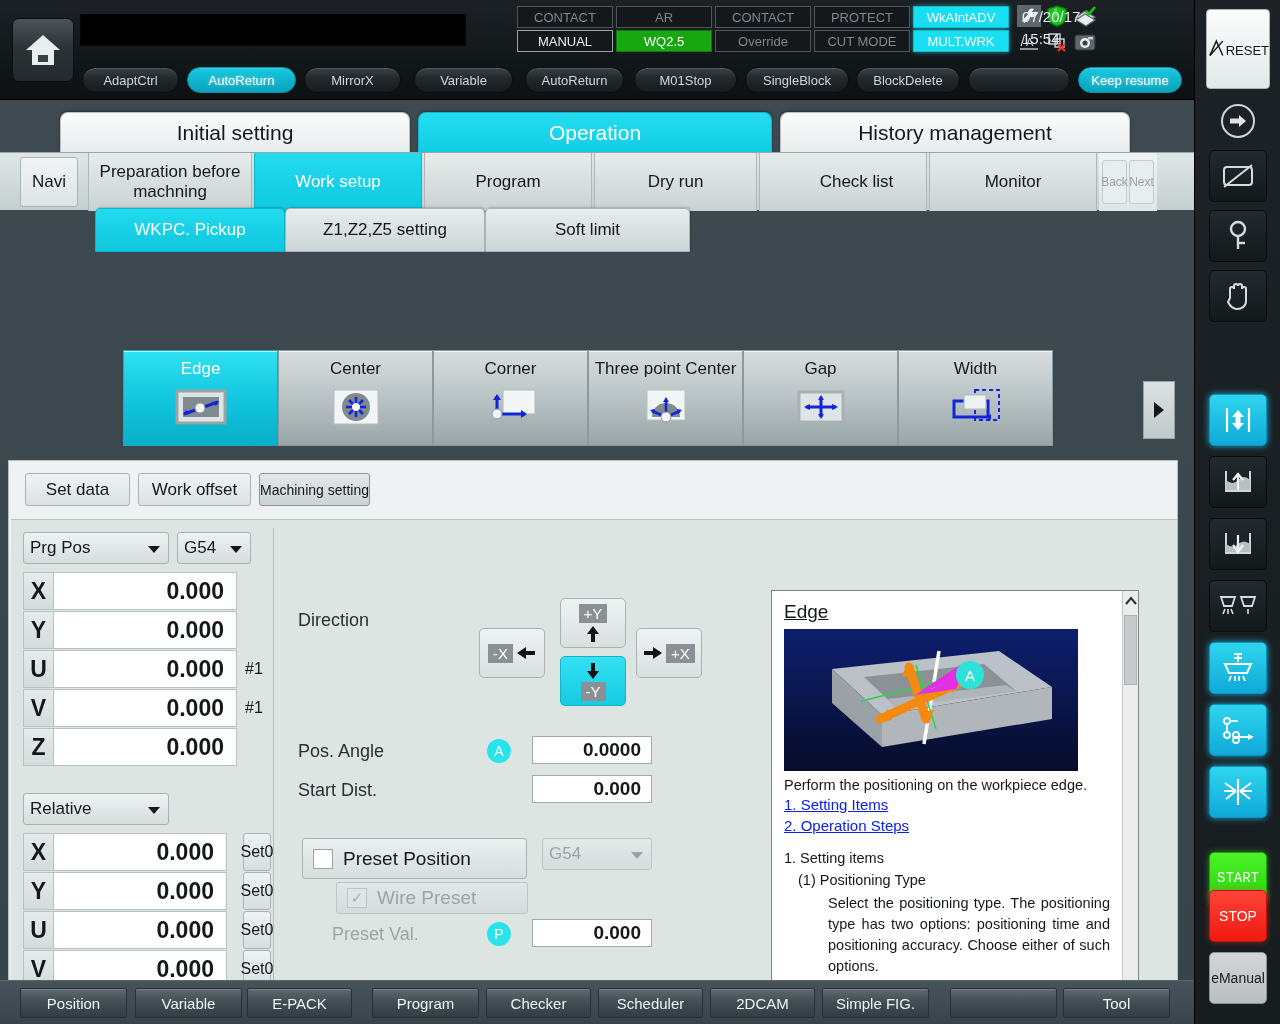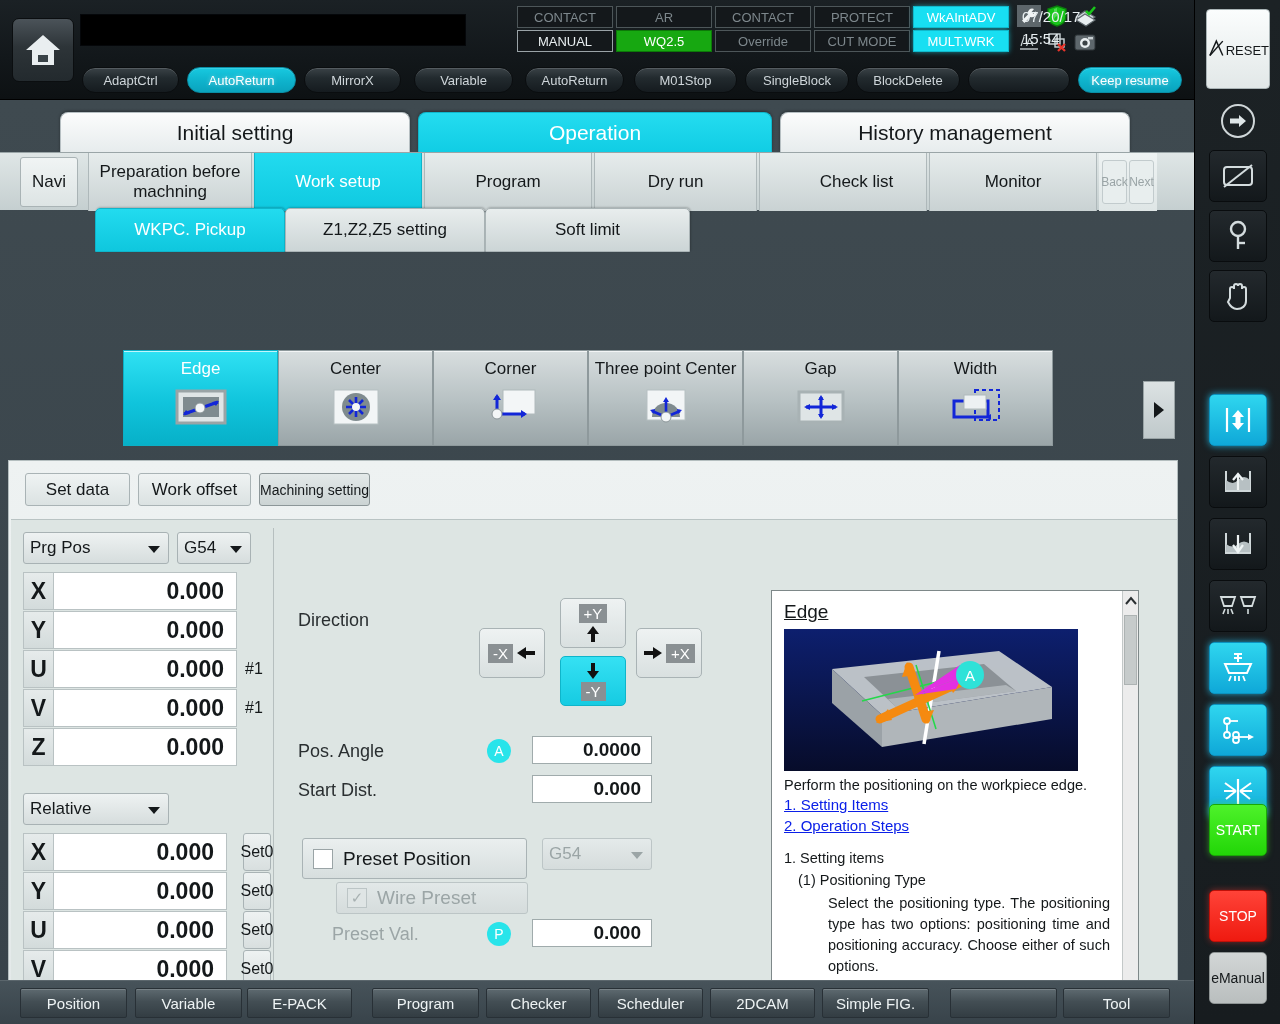--- a/index.html
+++ b/index.html
@@ -902,21 +902,21 @@
         <path d="M33 22 l-6 -3 v6 Z" fill="#ffffff"></path>
       </svg>
     </div>
     <div class="rbtn lit" style="top:766px;">
       <svg width="34" height="30" viewBox="0 0 34 30">
         <path d="M17 2 v26" stroke="#ffffff" stroke-width="2.2"></path>
         <path d="M15 14 L4 6 M15 14 L3 14 M15 14 L5 22 M19 14 L30 6 M19 14 L31 14 M19 14 L29 22" stroke="#ffffff" stroke-width="2"></path>
       </svg>
     </div>
 
-    <div class="rbtn green" style="top:804px;">
+    <div class="rbtn green" style="top:852px;font-family:Liberation Mono, monospace;">
       <span>START</span>
     </div>
     <div class="rbtn red" style="top:890px;">
       <span>STOP</span>
     </div>
     <div class="rbtn grey" style="top:952px;">
       <span>eManual</span>
     </div>
   </div>
 

